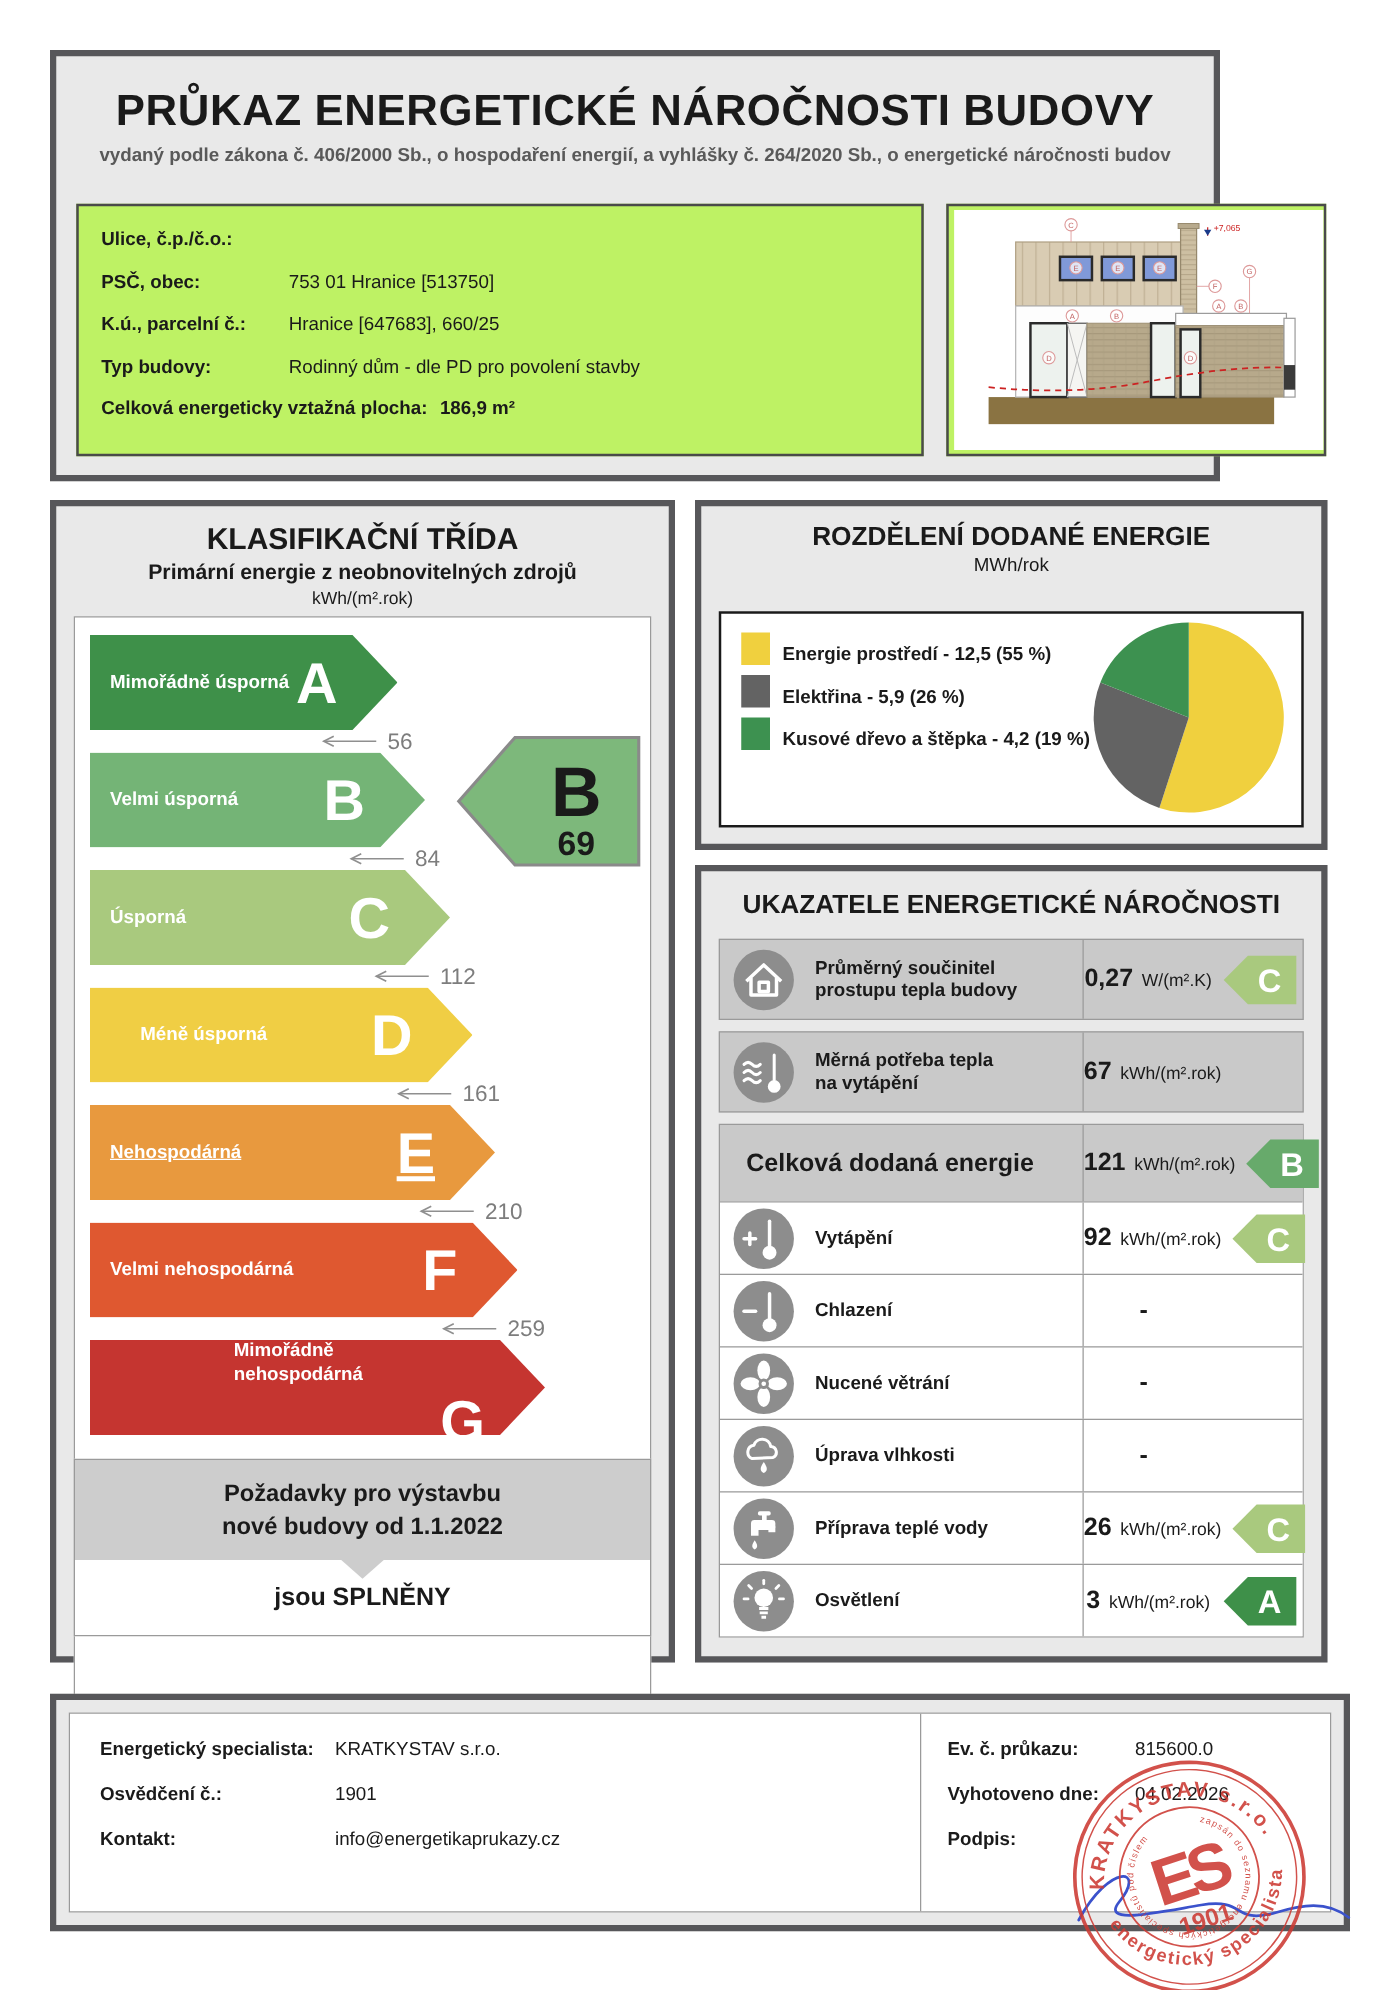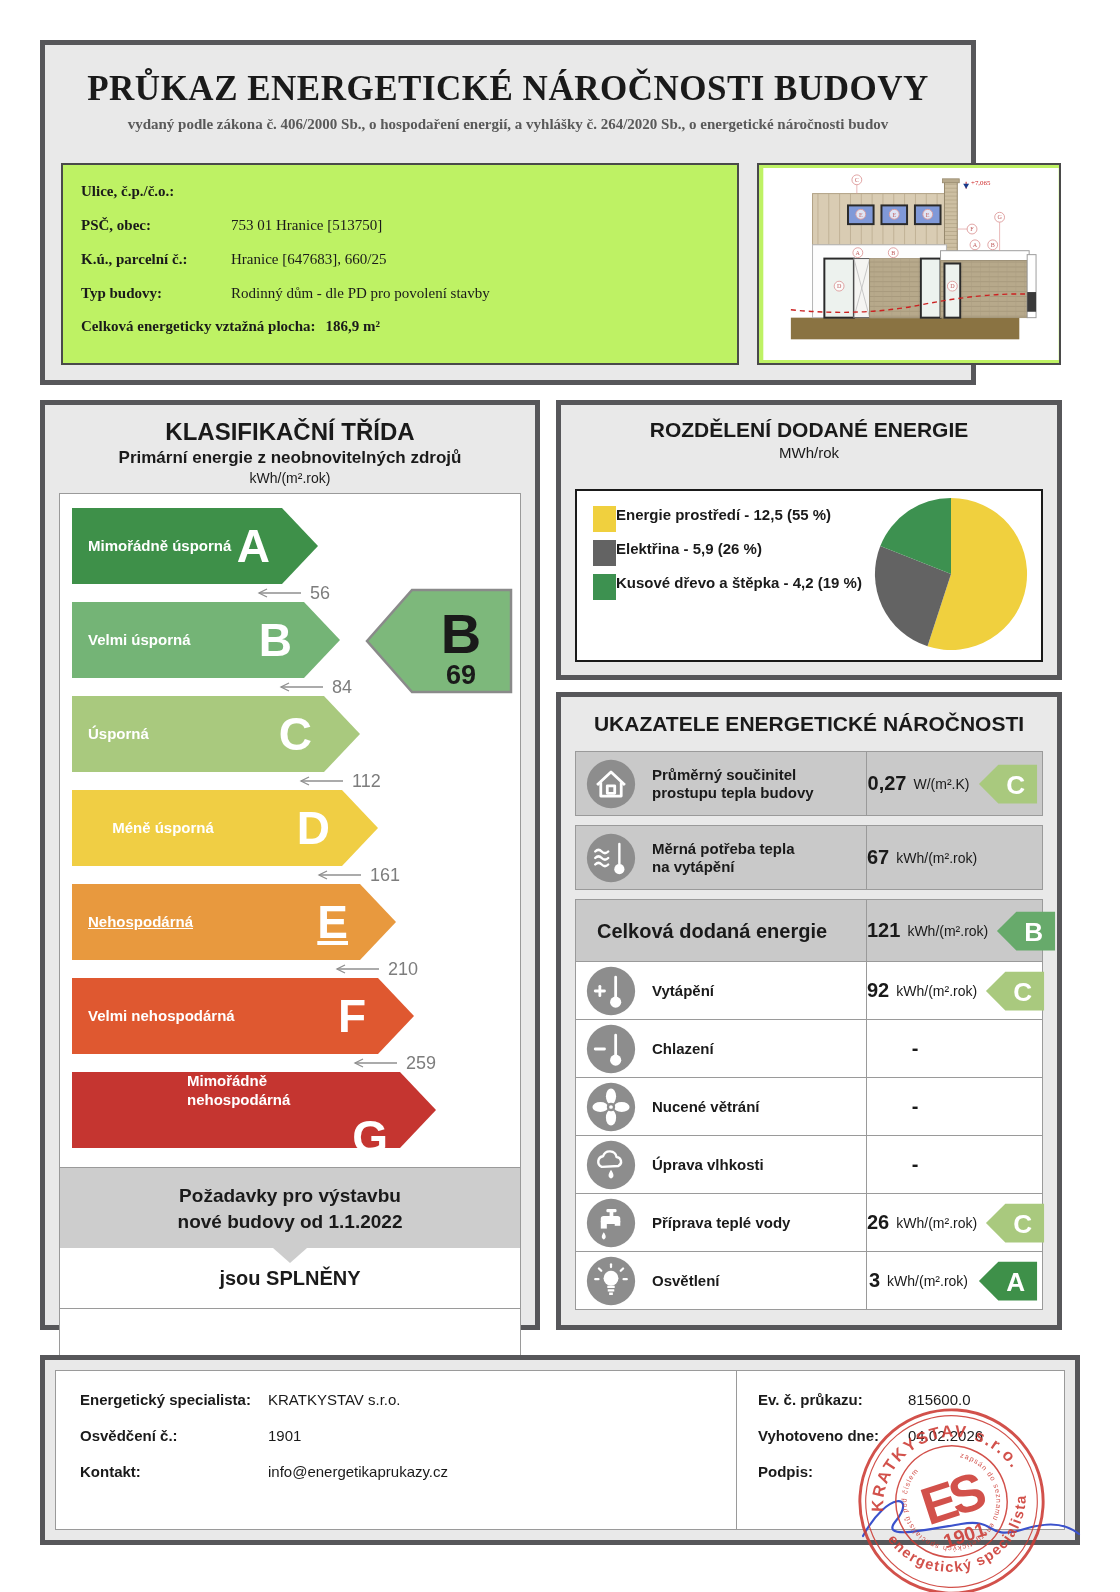--- a/index.html
+++ b/index.html
@@ -2,21 +2,21 @@
 <html><head>
 <meta charset="utf-8">
 <style>
   html,body{margin:0;padding:0;background:#fff;}
   .page{position:relative;width:1120px;height:1592px;background:#fff;overflow:hidden;
         font-family:"Liberation Sans","DejaVu Sans",sans-serif;color:#1a1a1a;}
   .panel{position:absolute;background:#e9e9e9;border:5px solid #57575a;box-sizing:border-box;}
   .white-box{position:absolute;background:#bef264;border:2px solid #4a4a4a;box-sizing:border-box;}
 
   
-  #top-box{left:40px;top:40px;width:936px;height:345px;font-family:Liberation Serif, serif;}
+  #top-box{left:40px;top:40px;width:936px;height:345px;}
   #page-title{font-size:35px;font-weight:bold;text-align:center;margin:24px 10px 7px;letter-spacing:.5px;}
   #page-subtitle{font-size:15px;font-weight:bold;color:#595959;text-align:center;margin:0 10px;}
   #info-box{left:16px;top:118px;width:678px;height:202px;padding:17px 18px;}
   .info-row{display:flex;margin-bottom:15px;font-size:15px;line-height:19px;}
   .info-label{width:150px;font-weight:bold;flex:none;}
   .info-value{flex:1;}
   .area-row{font-weight:bold;font-size:15px;display:flex;}
   .area-row .info-value{margin-left:10px;flex:none;}
   #draw-box{left:712px;top:118px;width:304px;height:202px;padding:3px;}
 
@@ -43,21 +43,21 @@
   #req-tri{position:absolute;left:50%;margin-left:-17px;bottom:-15px;width:0;height:0;z-index:2;
            border-left:17px solid transparent;border-right:17px solid transparent;border-top:15px solid #cdcdcd;}
   #req-result{height:60px;display:flex;align-items:center;justify-content:center;
               font-size:20px;font-weight:bold;background:#fff;}
 
   
   #energy-panel{left:556px;top:400px;width:506px;height:280px;}
   #pie-box{position:absolute;left:14px;right:14px;top:84px;bottom:13px;background:#fff;
            border:2px solid #1a1a1a;display:flex;align-items:flex-start;}
   .legend{flex:1;padding:15px 0 0 16px;}
-  .litem{display:flex;align-items:flex-start;margin-bottom:8px;}
+  .litem{display:flex;align-items:flex-end;gap:10px;margin-bottom:8px;}
   .lswatch{width:23px;height:26px;flex:none;}
   .ltext{font-size:15px;font-weight:bold;}
   #pie-chart{margin:5px 12px 0 0;flex:none;}
 
   
   #ind-panel{left:556px;top:692px;width:506px;height:638px;}
   #ind-rows{position:absolute;left:14px;right:14px;top:54px;}
   .irow{display:grid;grid-template-columns:290px 1fr;box-sizing:border-box;}
   .irow.solo{border:1.5px solid #9a9a9a;background:#c9c9c9;height:65px;margin-bottom:9px;}
   .group{border:1.5px solid #9a9a9a;margin-top:1px;}

